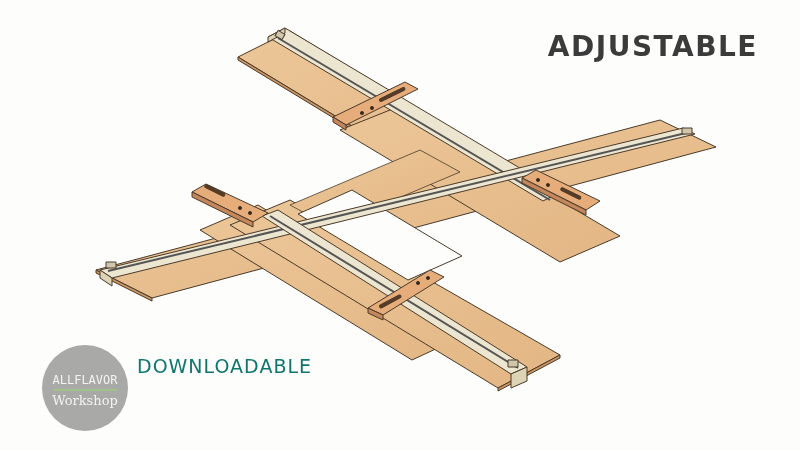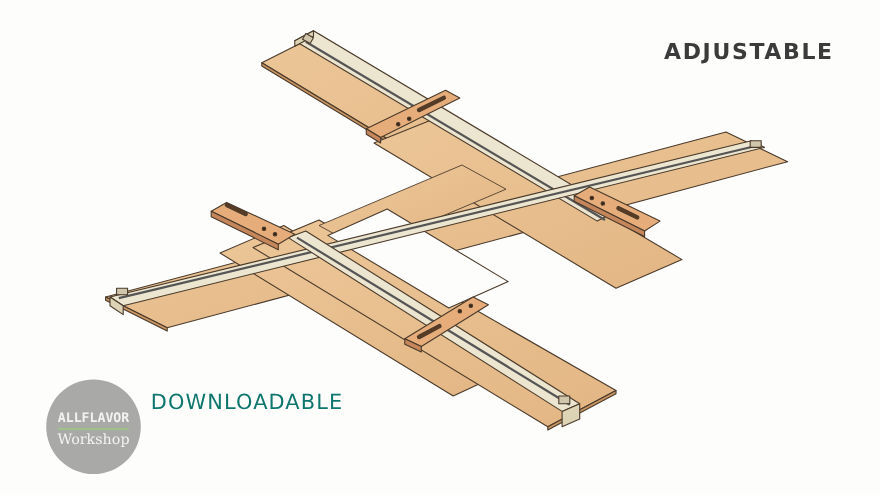--- a/index.html
+++ b/index.html
@@ -1,21 +1,21 @@
 <!DOCTYPE html>
 <html><head>
 <meta charset="utf-8">
 <style>
   html,body{margin:0;padding:0;}
   body{width:800px;height:450px;background:#fdfdfc;position:relative;overflow:hidden;font-family:"DejaVu Sans","Liberation Sans",sans-serif;}
   .illustration{position:absolute;left:0;top:0;width:800px;height:450px;}
-  .title{position:absolute;right:42px;top:30px;text-align:right;color:#3b3b3b;font-weight:bold;font-size:20px;line-height:34px;letter-spacing:1.5px;}
+  .title{position:absolute;right:42px;top:30px;text-align:right;color:#3b3b3b;font-weight:bold;font-size:28px;line-height:34px;letter-spacing:1.5px;}
   .title div{white-space:nowrap;}
   .logo{position:absolute;left:42px;top:345px;width:86px;height:86px;border-radius:50%;background:#a9a9a8;color:#f3f3f3;text-align:center;}
-  .logo .brand{position:absolute;top:28px;left:0;width:100%;font-family:"DejaVu Sans Mono","Liberation Mono",monospace;font-weight:bold;font-size:12px;letter-spacing:0px;}
+  .logo .brand{position:absolute;top:28px;left:0;width:100%;font-family:"DejaVu Sans Mono","Liberation Mono",monospace;font-weight:normal;font-size:12px;letter-spacing:0px;}
   .logo .bar{position:absolute;top:44px;left:11px;width:64px;height:2px;background:#9fc28a;}
   .logo .script{position:absolute;top:48px;left:0;width:100%;font-family:"DejaVu Serif","Liberation Serif",serif;font-size:13px;}
   .pdf{position:absolute;left:137px;top:355px;color:#0f766e;font-weight:normal;font-size:19px;line-height:23px;letter-spacing:1px;}
 </style>
 </head>
 <body>
 
 <svg class="illustration" viewBox="0 0 800 450" xmlns="http://www.w3.org/2000/svg">
   <defs>
     <linearGradient id="wood" x1="0" y1="0" x2="1" y2="1">

